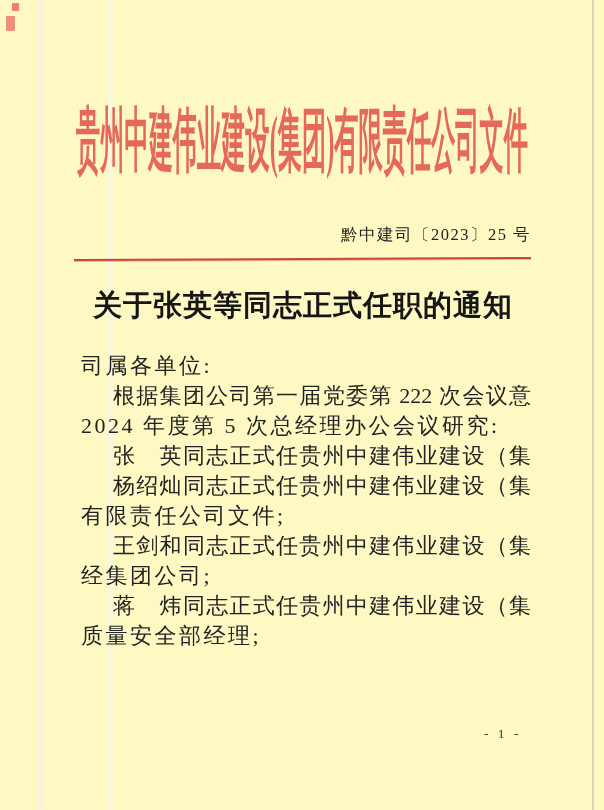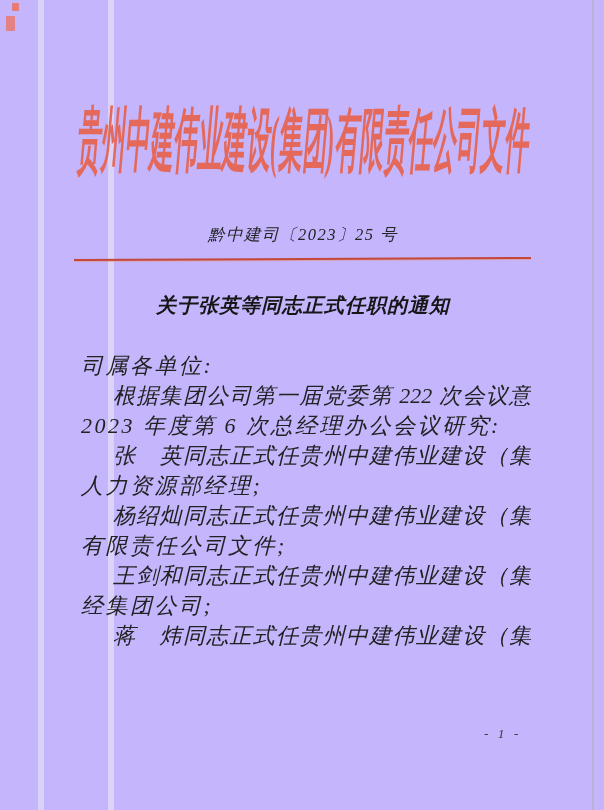--- a/index.html
+++ b/index.html
@@ -1,52 +1,51 @@
 <!DOCTYPE html>
 <html><head>
 <meta charset="utf-8">
 <style>
   html,body{margin:0;padding:0;background:#e9e9e9;}
   .page{
     position:relative;
     width:604px;height:810px;
     margin:0 auto;
-    background:#c4b5fd;
+    background:#fef9c3;
     overflow:hidden;
     font-family:"Liberation Serif", serif;
     color:#262626;
-    font-style:italic;
   }
   
   .streaks{
     position:absolute;inset:0;pointer-events:none;
     background:
       linear-gradient(90deg, transparent 0 38px, rgba(240,240,240,.5) 38px 44px, transparent 44px 108px, rgba(243,243,243,.5) 108px 114px, transparent 114px);
   }
   .scan-edge-line{
     position:absolute;top:0;bottom:0;width:2px;
     background:rgba(176,176,176,.5);
   }
   .artifact{position:absolute;border-radius:1px;}
   .artifact.m1{left:12px;top:3px;width:7px;height:8px;background:#ec7466;opacity:.9;}
   .artifact.m2{left:6px;top:16px;width:9px;height:15px;background:#ec7466;opacity:.8;}
 
   .letterhead{position:absolute;left:74px;top:92px;width:458px;height:96px;}
   .doc-number{
     position:absolute;left:75px;top:224px;width:456px;
-    text-align:center;font-size:16.5px;letter-spacing:1.5px;color:#232323;
+    text-align:right;font-size:16.5px;letter-spacing:1.5px;color:#232323;
   }
   .red-rule{
     position:absolute;left:74px;top:258px;width:457px;height:2px;
     background:#c4473b;box-shadow:0 1px 0 rgba(230,150,140,.65);
     transform:rotate(-0.25deg);
   }
   .doc-title{
-    position:absolute;left:75px;top:292px;width:456px;
-    text-align:center;font-size:20px;font-weight:700;
+    position:absolute;left:75px;top:286px;width:456px;
+    text-align:center;font-size:29px;font-weight:700;
     letter-spacing:1px;color:#161616;
   }
   .doc-body{
     position:absolute;left:81px;top:351px;width:450px;
     font-size:22px;color:#222;
   }
   .doc-body .line{
     height:30px;line-height:30px;
     white-space:nowrap;letter-spacing:2.5px;
   }
@@ -77,25 +76,25 @@
 
   <div class="doc-number">黔中建司〔2023〕25 号</div>
 
   <div class="red-rule"></div>
 
   <div class="doc-title">关于张英等同志正式任职的通知</div>
 
   <div class="doc-body" id="doc-body">
       <div class="line">司属各单位:</div>
       <div class="line indent justify">根据集团公司第一届党委第 222 次会议意见，经集团公司</div>
-      <div class="line">2023 年度第 6 次总经理办公会议研究:</div>
+      <div class="line">2024 年度第 5 次总经理办公会议研究:</div>
       <div class="line indent justify">张　英同志正式任贵州中建伟业建设（集团）有限责任公司</div>
-      <div class="line">人力资源部经理;</div>
       <div class="line indent justify">杨绍灿同志正式任贵州中建伟业建设（集团）有限责任公司</div>
       <div class="line">有限责任公司文件;</div>
       <div class="line indent justify">王剑和同志正式任贵州中建伟业建设（集团）有限责任公司</div>
       <div class="line">经集团公司;</div>
       <div class="line indent justify">蒋　炜同志正式任贵州中建伟业建设（集团）有限责任公司</div>
+      <div class="line">质量安全部经理;</div>
     </div>
 
   <div class="page-number">- 1 -</div>
 
 </div>
 
 </body></html>

